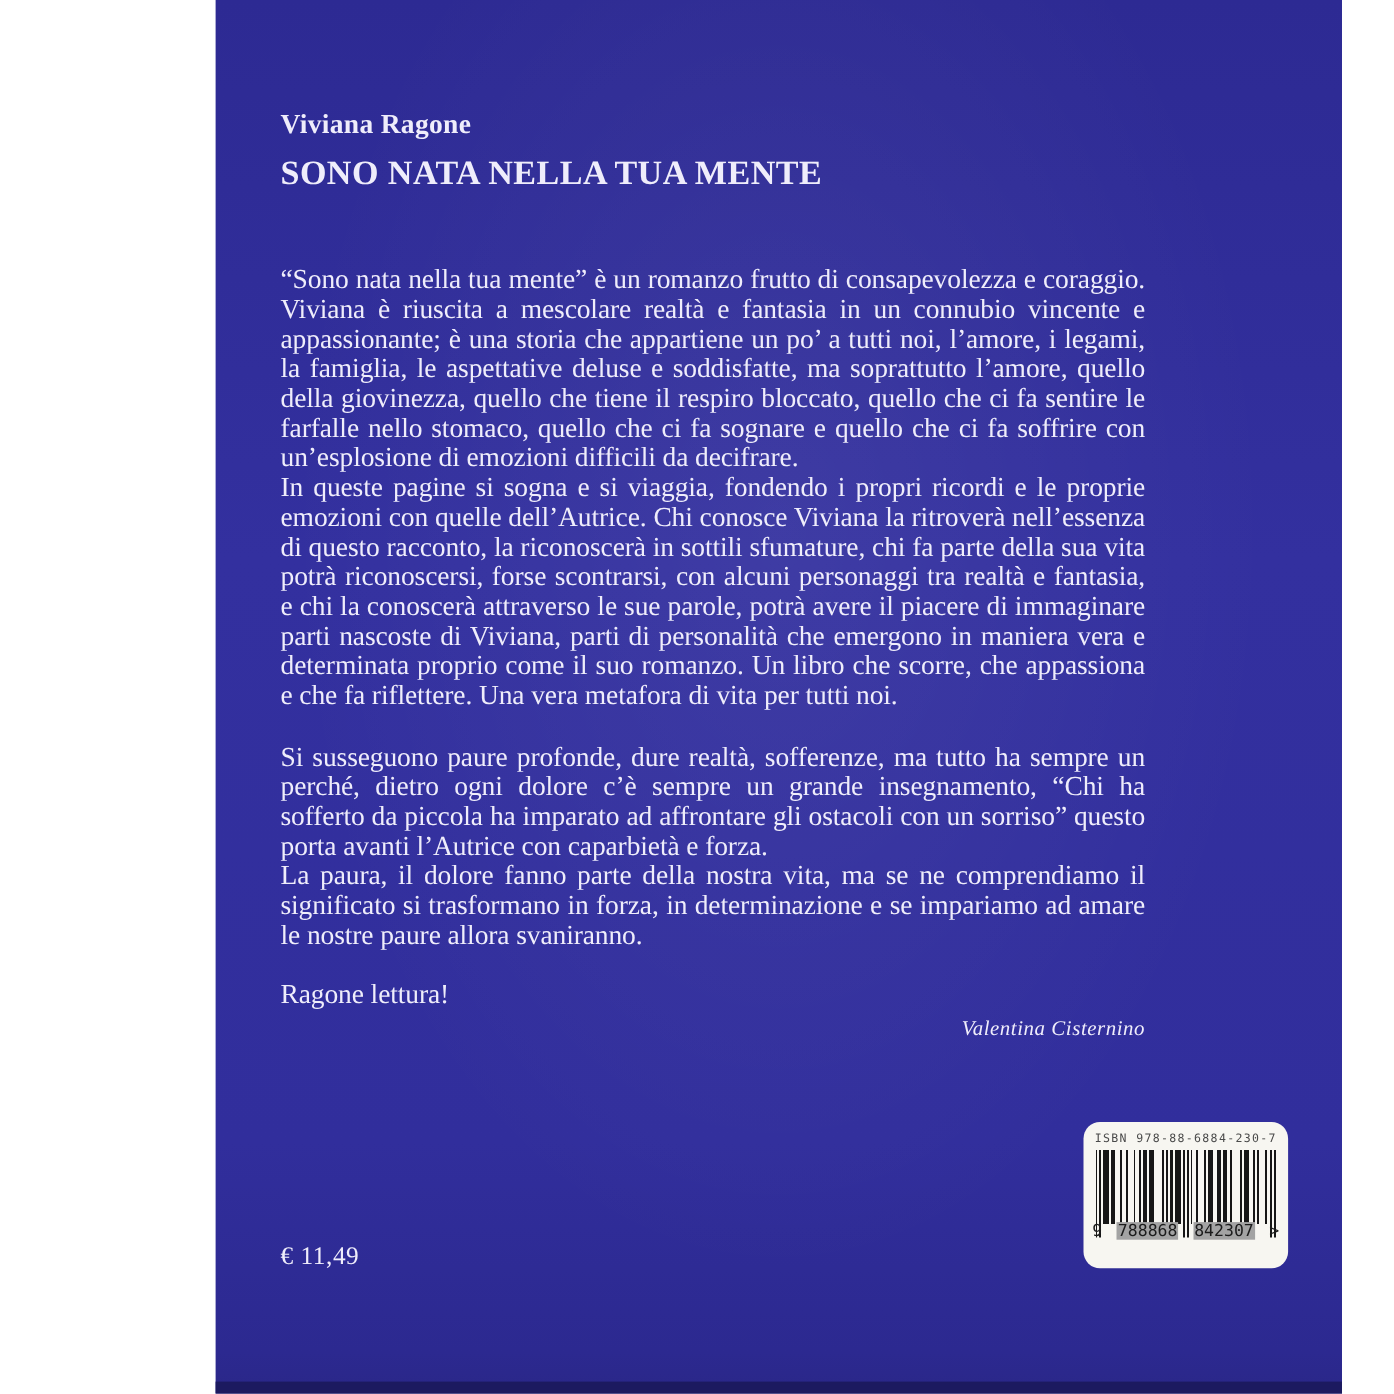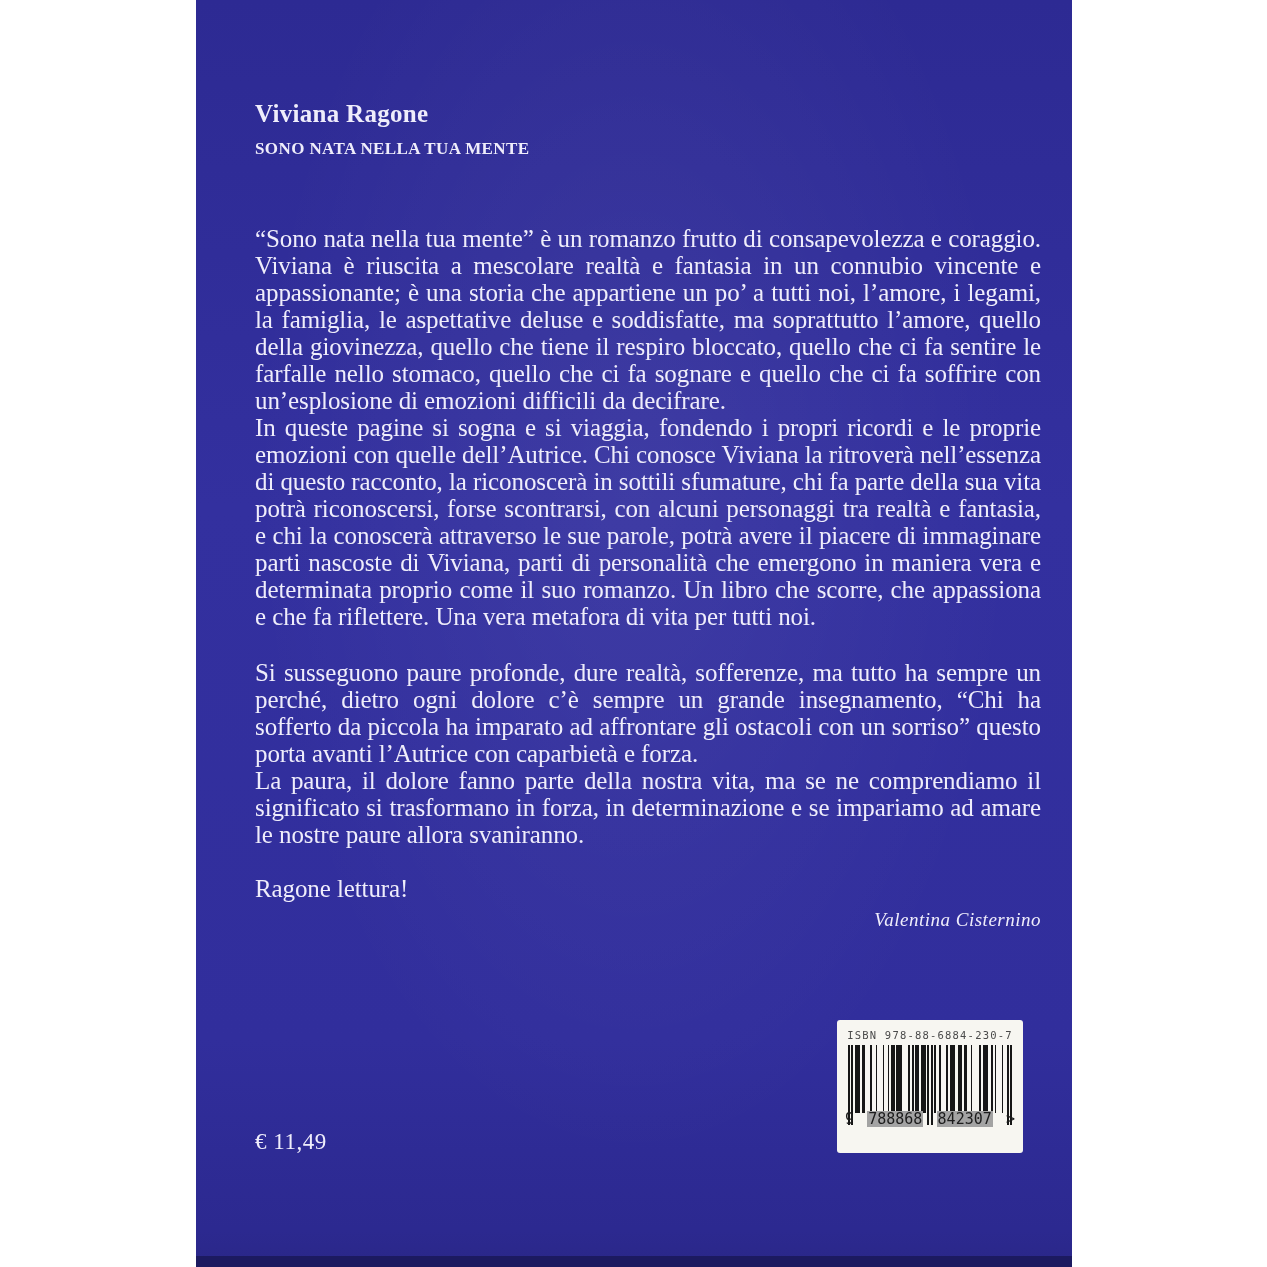--- a/index.html
+++ b/index.html
@@ -14,25 +14,26 @@
   .page {
     position: relative;
     width: 1267px;
     height: 1267px;
     background: #ffffff;
   }
   .cover {
     position: absolute;
     left: 196px;
     top: 0;
-    width: 876px;
+    width: 992px;
     height: 1267px;
     background:
       radial-gradient(ellipse at 50% 38%, rgba(255,255,255,0.06), rgba(255,255,255,0) 62%),
       linear-gradient(180deg, #2d2a93 0%, #33309f 40%, #312e9c 82%, #2c2990 97%, #2a2788 100%);
+    padding-left: 32px;
   }
   .cover-bottom-edge {
     position: absolute;
     left: 0;
     bottom: 0;
     width: 100%;
     height: 11px;
     background: #1c1a60;
   }
   .content {
@@ -43,21 +44,21 @@
     color: #efedfb;
   }
   .author {
     margin-top: 100px;
     font-size: 25px;
     font-weight: bold;
     letter-spacing: 0.3px;
   }
   .title {
     margin-top: 11px;
-    font-size: 17px;
+    font-size: 31px;
     font-weight: bold;
     letter-spacing: 0.4px;
   }
   .blurb {
     margin-top: 66px;
   }
   .blurb p {
     margin: 0;
     font-size: 25px;
     line-height: 27px;
@@ -86,21 +87,21 @@
     font-size: 23px;
     letter-spacing: 0.5px;
   }
   .barcode-label {
     position: absolute;
     right: 49px;
     bottom: 114px;
     width: 186px;
     height: 133px;
     background: #f7f6f1;
-    border-radius: 3px;
+    border-radius: 15px;
     box-sizing: border-box;
     padding: 9px 11px 7px 11px;
     display: flex;
     flex-direction: column;
     align-items: center;
     margin-top: 11px;
   }
   .isbn-line {
     font-family: "DejaVu Sans Mono", "Liberation Mono", monospace;
     font-size: 10.5px;

